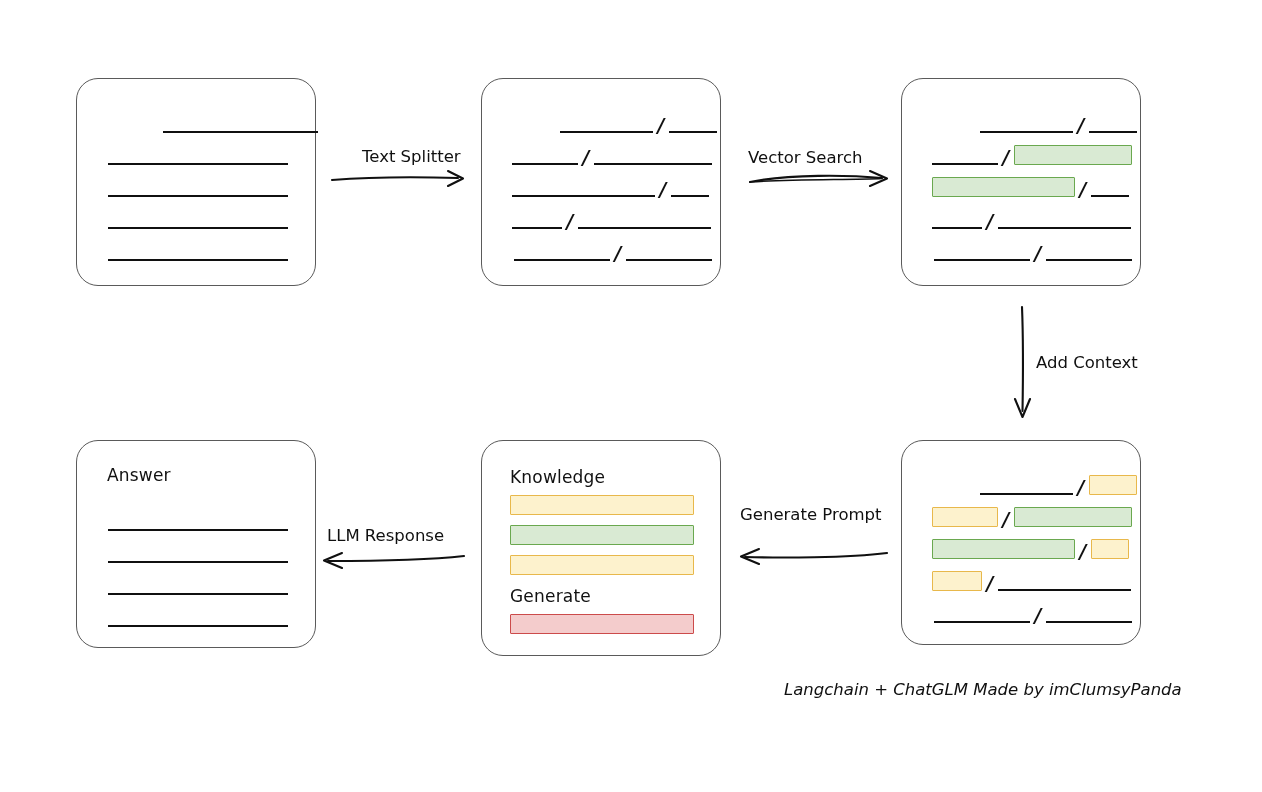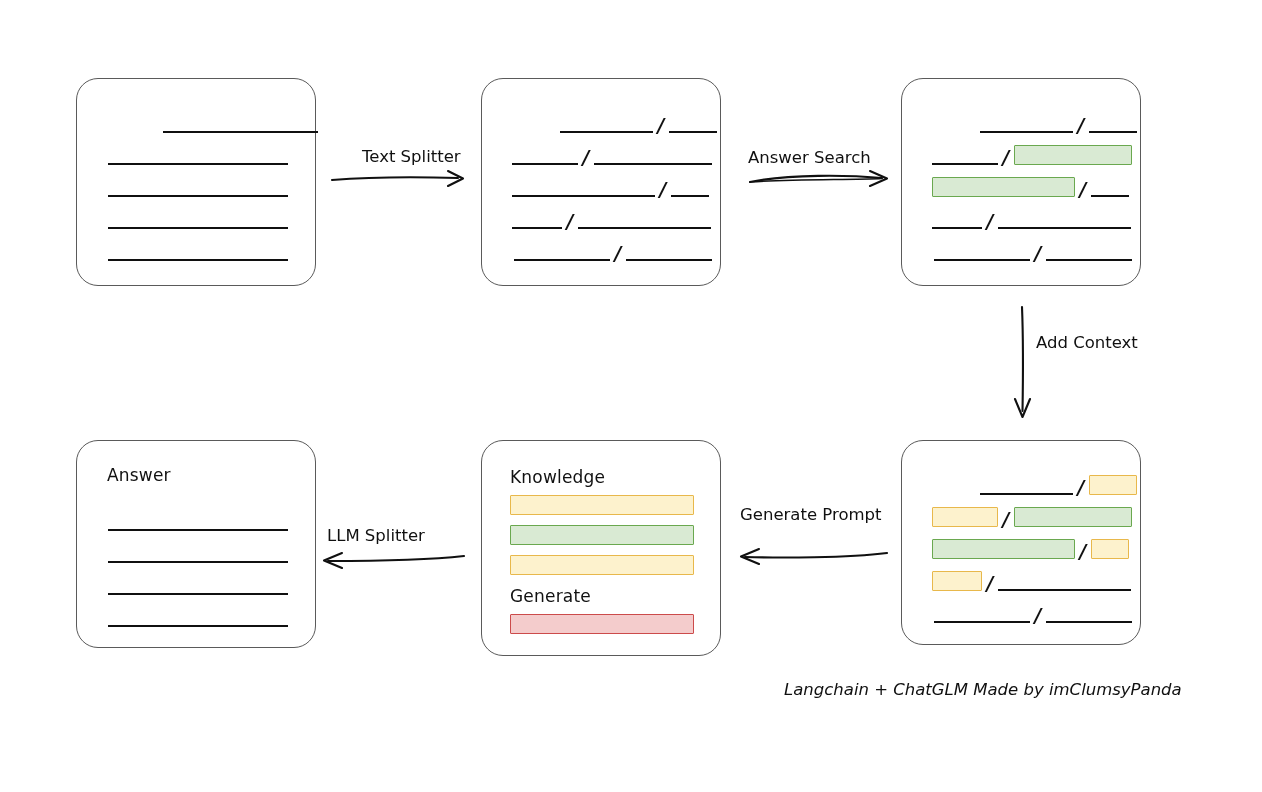--- a/index.html
+++ b/index.html
@@ -159,21 +159,21 @@
       </div>
       <div class="row" style="left: 30px; top: 160px;">
         <span class="gap" style="width: 2px;"></span>
         <span class="seg line" style="width: 96px;"></span>
         <span class="slash">/</span>
         <span class="seg line" style="width: 86px;"></span>
       </div>
     </div>
 </div>
 
-<div class="arrow-label" style="left:748px; top:148px;">Answer Search</div>
+<div class="arrow-label" style="left:748px; top:148px;">Vector Search</div>
 <svg class="arrow-svg" style="left:748px; top:168px;" width="144" height="22" viewBox="0 0 144 22">
   <path d="M2,14 C42,6 100,7 134,10" fill="none" stroke="#101010" stroke-width="2.1" stroke-linecap="round"></path>
   <path d="M2,14 C44,11 102,12 134,10.5" fill="none" stroke="#101010" stroke-width="1.6" stroke-linecap="round"></path>
   <path d="M122,3 L139,10.5 L122,18" fill="none" stroke="#101010" stroke-width="2.1" stroke-linejoin="round" stroke-linecap="round"></path>
 </svg>
 
 <div class="card" style="left:901px; top:78px; width:240px; height:208px;">
   <div class="rows" id="rows-matched_document" style="padding-left:30px; padding-top:32px;">
       <div class="row" style="left: 30px; top: 32px;">
         <span class="gap" style="width: 48px;"></span>
@@ -198,21 +198,21 @@
       </div>
       <div class="row" style="left: 30px; top: 160px;">
         <span class="gap" style="width: 2px;"></span>
         <span class="seg line" style="width: 96px;"></span>
         <span class="slash">/</span>
         <span class="seg line" style="width: 86px;"></span>
       </div>
     </div>
 </div>
 
-<div class="arrow-label" style="left:1036px; top:333px;">Add Context</div>
+<div class="arrow-label" style="left:1036px; top:353px;">Add Context</div>
 <svg class="arrow-svg" style="left:1008px; top:305px;" width="30" height="115" viewBox="0 0 30 115">
   <path d="M14,2 C15.5,40 15,78 14.5,106" fill="none" stroke="#101010" stroke-width="2.1" stroke-linecap="round"></path>
   <path d="M7,94 L14.5,112 L22,94" fill="none" stroke="#101010" stroke-width="2.1" stroke-linejoin="round" stroke-linecap="round"></path>
 </svg>
 
 <div class="card" style="left:76px; top:440px; width:240px; height:208px;">
   <div class="card-title" style="left:30px; top:24px;">Answer</div>
   <div class="rows" id="rows-answer" style="padding-left:31px; padding-top:68px;">
       <div class="row" style="left: 31px; top: 68px;">
         <span class="seg line" style="width: 180px;"></span>
@@ -222,21 +222,21 @@
       </div>
       <div class="row" style="left: 31px; top: 132px;">
         <span class="seg line" style="width: 180px;"></span>
       </div>
       <div class="row" style="left: 31px; top: 164px;">
         <span class="seg line" style="width: 180px;"></span>
       </div>
     </div>
 </div>
 
-<div class="arrow-label" style="left:327px; top:526px;">LLM Splitter</div>
+<div class="arrow-label" style="left:327px; top:526px;">LLM Response</div>
 <svg class="arrow-svg" style="left:318px; top:548px;" width="148" height="22" viewBox="0 0 148 22">
   <path d="M146,8 C110,12 45,13 10,13" fill="none" stroke="#101010" stroke-width="2.1" stroke-linecap="round"></path>
   <path d="M24,5 L6,12.5 L24,20" fill="none" stroke="#101010" stroke-width="2.1" stroke-linejoin="round" stroke-linecap="round"></path>
 </svg>
 
 <div class="card" style="left:481px; top:440px; width:240px; height:216px;">
   <div class="card-title" style="left:28px; top:26px;">Knowledge</div>
   <div id="bars-knowledge">
       <div class="bar chip yellow" style="left: 28px; top: 54px; width: 184px; background: rgb(253, 242, 205); border-color: rgb(232, 184, 75);"></div>
       <div class="bar chip green" style="left: 28px; top: 84px; width: 184px; background: rgb(217, 234, 211); border-color: rgb(106, 168, 79);"></div>

